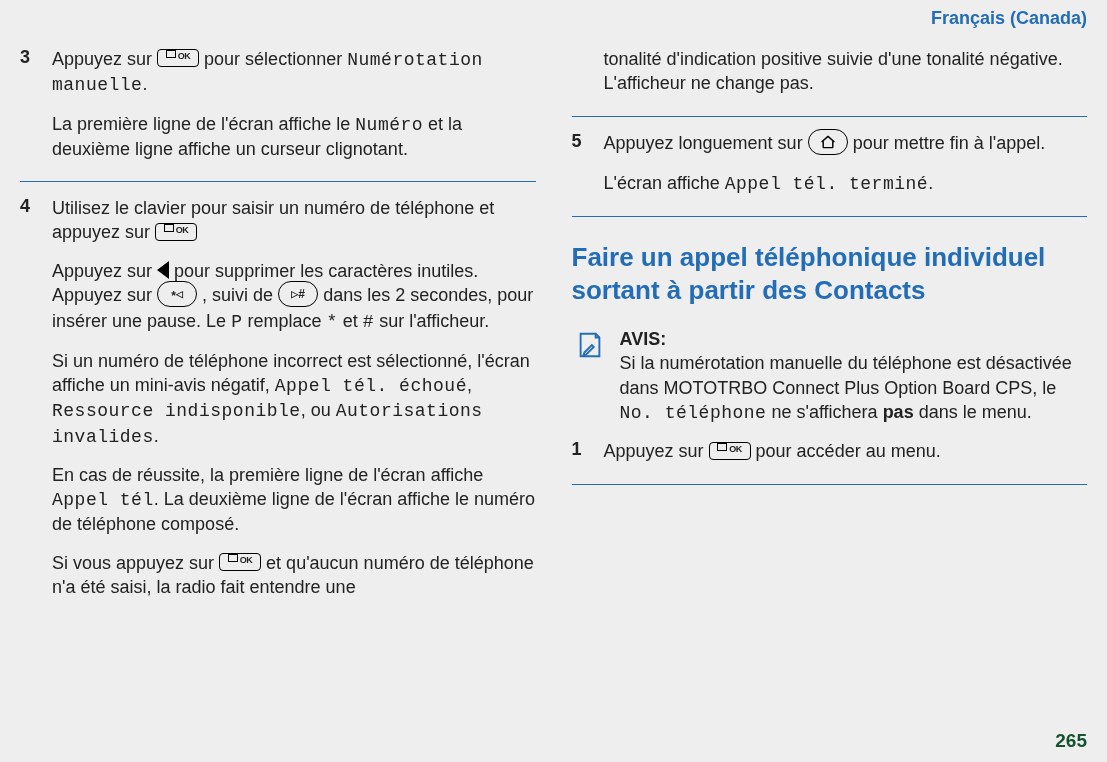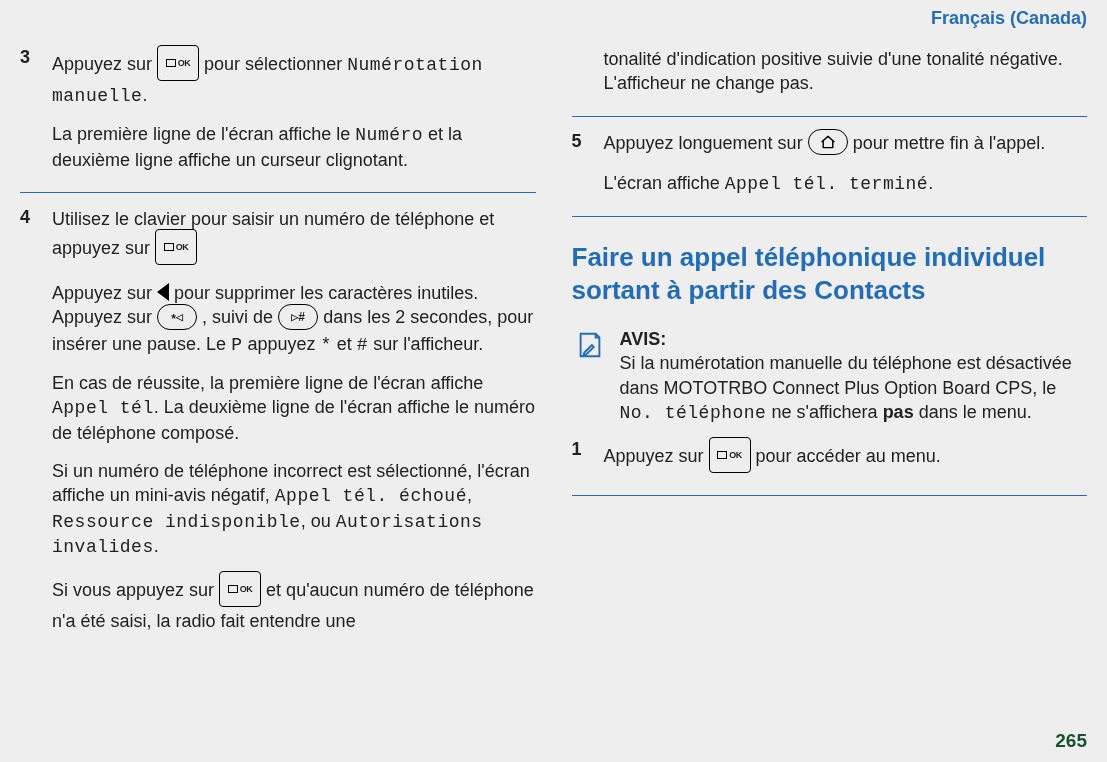--- a/index.html
+++ b/index.html
@@ -45,24 +45,24 @@
   .step-body { flex: 1; }
   .step-body p { margin: 0 0 14px 0; line-height: 1.35; }
   .mono {
     font-family: "Courier New", Courier, monospace;
     letter-spacing: 0.5px;
     font-size: 18px;
   }
   .icon-ok {
     display: inline-flex;
     vertical-align: middle;
-    align-items: center;
+    align-items: flex-start;
     justify-content: center;
     width: 42px;
-    height: 36px;
+    height: 18px;
     border: 1.8px solid #000;
     border-radius: 4px;
     font-size: 10px;
     font-weight: bold;
     font-family: Arial, sans-serif;
     background: #eee;
     position: relative;
     top: -2px;
     gap: 2px;
   }
@@ -190,27 +190,27 @@
             <span> pour supprimer les caractères inutiles. Appuyez sur </span>
             <span class="icon-round">
                 <span style="position:relative;top:2px;">*</span>
                 <span style="font-size:9px;">◁</span>
               </span>
             <span> , suivi de </span>
             <span class="icon-round">
                 <span style="font-size:9px;">▷</span>
                 <span>#</span>
               </span>
-            <span> dans les 2 secondes, pour insérer une pause. Le </span><span class="mono">P</span><span> appuyez </span><span class="mono">*</span><span> et </span><span class="mono">#</span><span> sur l'afficheur.</span>
+            <span> dans les 2 secondes, pour insérer une pause. Le </span><span class="mono">P</span><span> remplace </span><span class="mono">*</span><span> et </span><span class="mono">#</span><span> sur l'afficheur.</span>
+          </p>
+          <p>
+            <span>Si un numéro de téléphone incorrect est sélectionné, l'écran affiche un mini-avis négatif, </span><span class="mono">Appel tél. échoué</span><span>, </span><span class="mono">Ressource indisponible</span><span>, ou </span><span class="mono">Autorisations invalides</span><span>.</span>
           </p>
           <p>
             <span>En cas de réussite, la première ligne de l'écran affiche </span><span class="mono">Appel tél</span><span>. La deuxième ligne de l'écran affiche le numéro de téléphone composé.</span>
-          </p>
-          <p>
-            <span>Si un numéro de téléphone incorrect est sélectionné, l'écran affiche un mini-avis négatif, </span><span class="mono">Appel tél. échoué</span><span>, </span><span class="mono">Ressource indisponible</span><span>, ou </span><span class="mono">Autorisations invalides</span><span>.</span>
           </p>
           <p>
             <span>Si vous appuyez sur </span>
             <span class="icon-ok">
                 <span class="menubox"></span>
                 <span class="oktxt">OK</span>
               </span>
             <span> et qu'aucun numéro de téléphone n'a été saisi, la radio fait entendre une</span>
           </p>
         </div>

